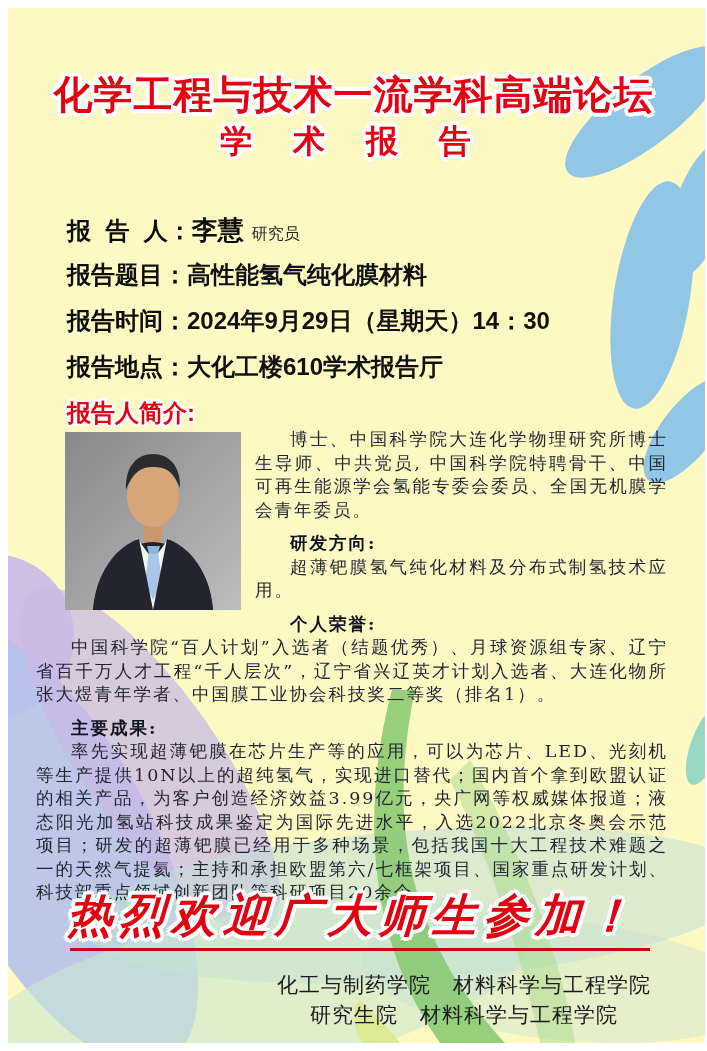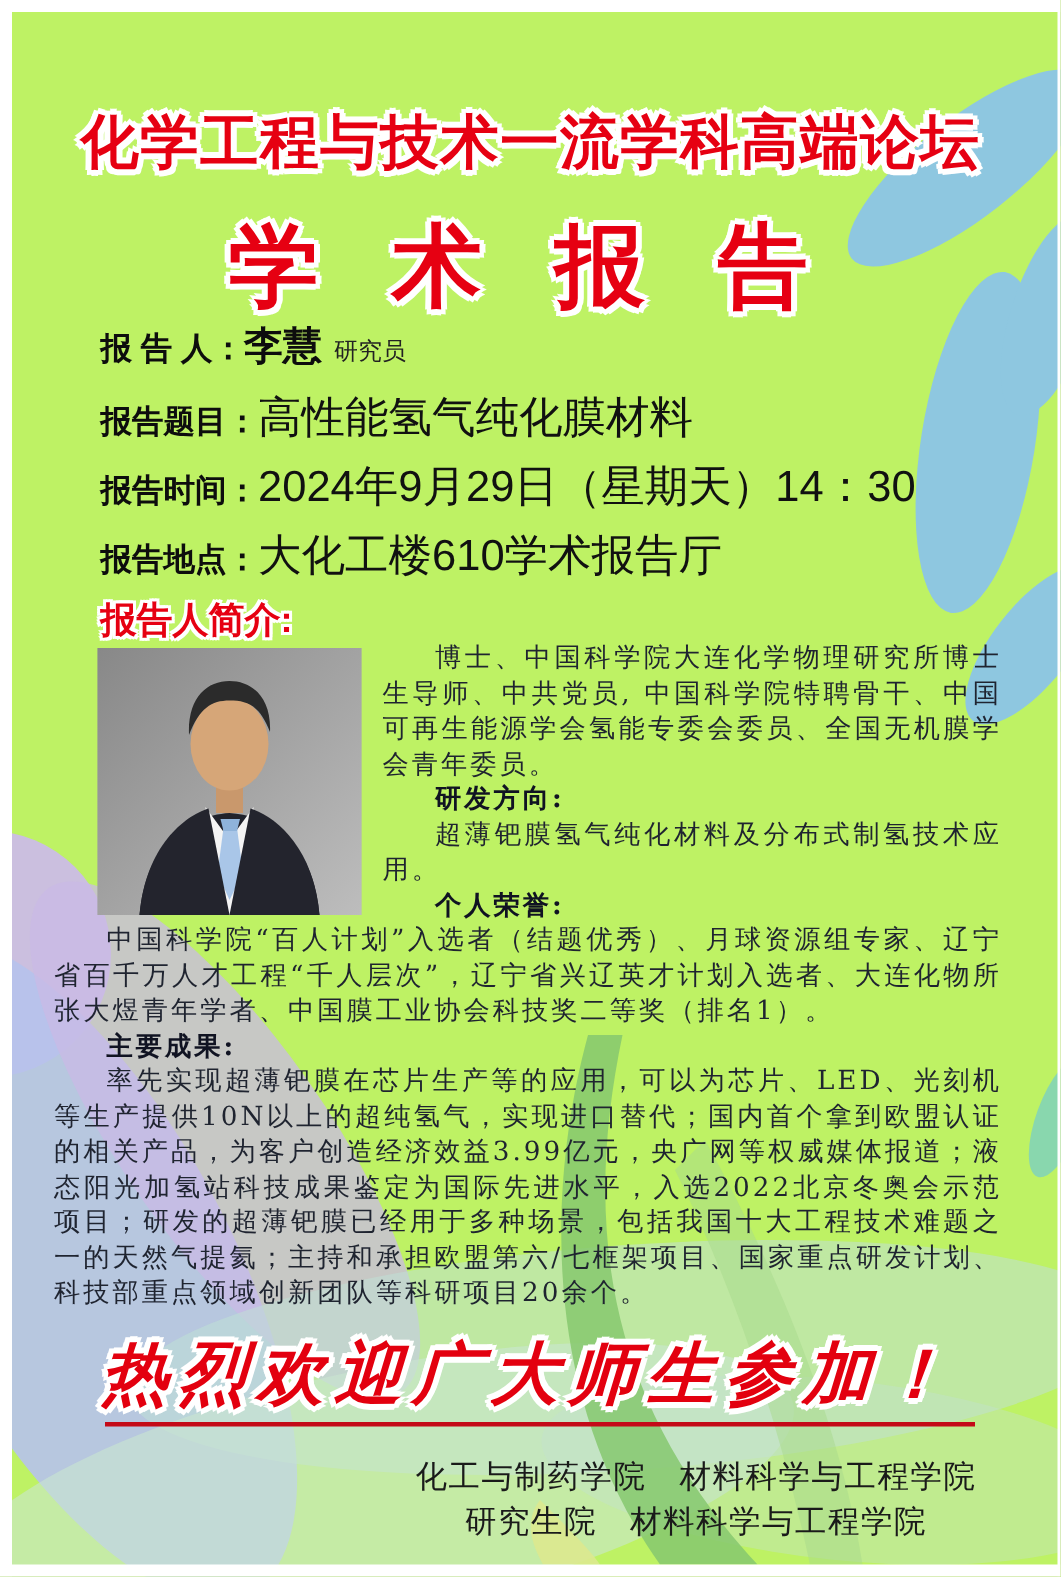--- a/index.html
+++ b/index.html
@@ -1,18 +1,18 @@
 <!DOCTYPE html>
 <html><head>
 <meta charset="utf-8">
 <style>
   html,body { margin:0; padding:0; background:#e8e8e8; }
   .poster {
     position:relative; width:707px; height:1051px;
-    background:#bef264; overflow:hidden; margin:0 auto;
+    background:#fef9c3; overflow:hidden; margin:0 auto;
     font-family:"Liberation Sans", sans-serif;
   }
   
   .frame { position:absolute; background:#ffffff; z-index:4; }
   .frame.top { left:0; top:0; width:707px; height:8px; }
   .frame.left { left:0; top:0; width:8px; height:1051px; }
   .frame.bottom { left:0; top:1043px; width:707px; height:8px; }
   .frame.right { left:705px; top:0; width:2px; height:1051px; }
 
   .bg-decor { position:absolute; left:0; top:0; z-index:0; }
@@ -29,41 +29,41 @@
       -2px -2px 0 #fff, 2px -2px 0 #fff, -2px 2px 0 #fff, 2px 2px 0 #fff,
       -2px 0 0 #fff, 2px 0 0 #fff, 0 -2px 0 #fff, 0 2px 0 #fff;
   }
 
   .forum-title {
     position:absolute; left:0; top:68px; width:707px;
     text-align:center; font-size:39px; font-weight:bold;
     color:#e60012; letter-spacing:1px; white-space:nowrap;
   }
   .event-title {
-    position:absolute; left:0; top:138px; width:707px;
-    text-align:center; font-size:60px; font-weight:bold;
+    position:absolute; left:0; top:120px; width:707px;
+    text-align:center; font-size:32px; font-weight:bold;
     color:#e60012; letter-spacing:16px;
   }
 
   .info-block { position:absolute; left:67px; top:213px; width:600px; }
   .info-row { margin-bottom:16px; height:30px; white-space:nowrap; }
-  .info-label { font-size:21px; font-weight:bold; color:#0d0d0d; }
-  .info-value { font-size:29px; font-weight:400; color:#111; }
+  .info-label { font-size:24px; font-weight:bold; color:#0d0d0d;font-family:Liberation Mono, monospace; }
+  .info-value { font-size:24px; font-weight:700; color:#111; }
   .speaker-name { font-size:26px; font-weight:bold; color:#0d0d0d; }
   .speaker-degree { font-size:16px; font-family:Liberation Mono, monospace; color:#222; margin-left:8px; }
   .bio-label { font-size:24px; font-weight:bold; color:#e60012; margin-top:0; }
 
   .bio {
     position:absolute; left:36px; top:428px; width:632px;
     font-family:"DejaVu Serif", serif;
     font-size:17.5px; line-height:23.5px; letter-spacing:2px;
     color:#1f2430; text-align:justify;
   }
   .bio p { margin:0; text-indent:2em; }
-  .bio .bio-h { font-weight:bold; text-indent:2em; color:#101322; }
+  .bio .bio-h { font-weight:bold; text-indent:2em; color:#101322;margin-top:10px; }
   .photo {
     float:left; width:176px; height:178px;
     margin:4px 14px 6px 29px;
     background:linear-gradient(135deg,#8f8f8f,#b8b8b8);
   }
   .photo svg { display:block; }
 
   .welcome {
     position:absolute; left:0; top:886px; width:707px;
     text-align:center;

